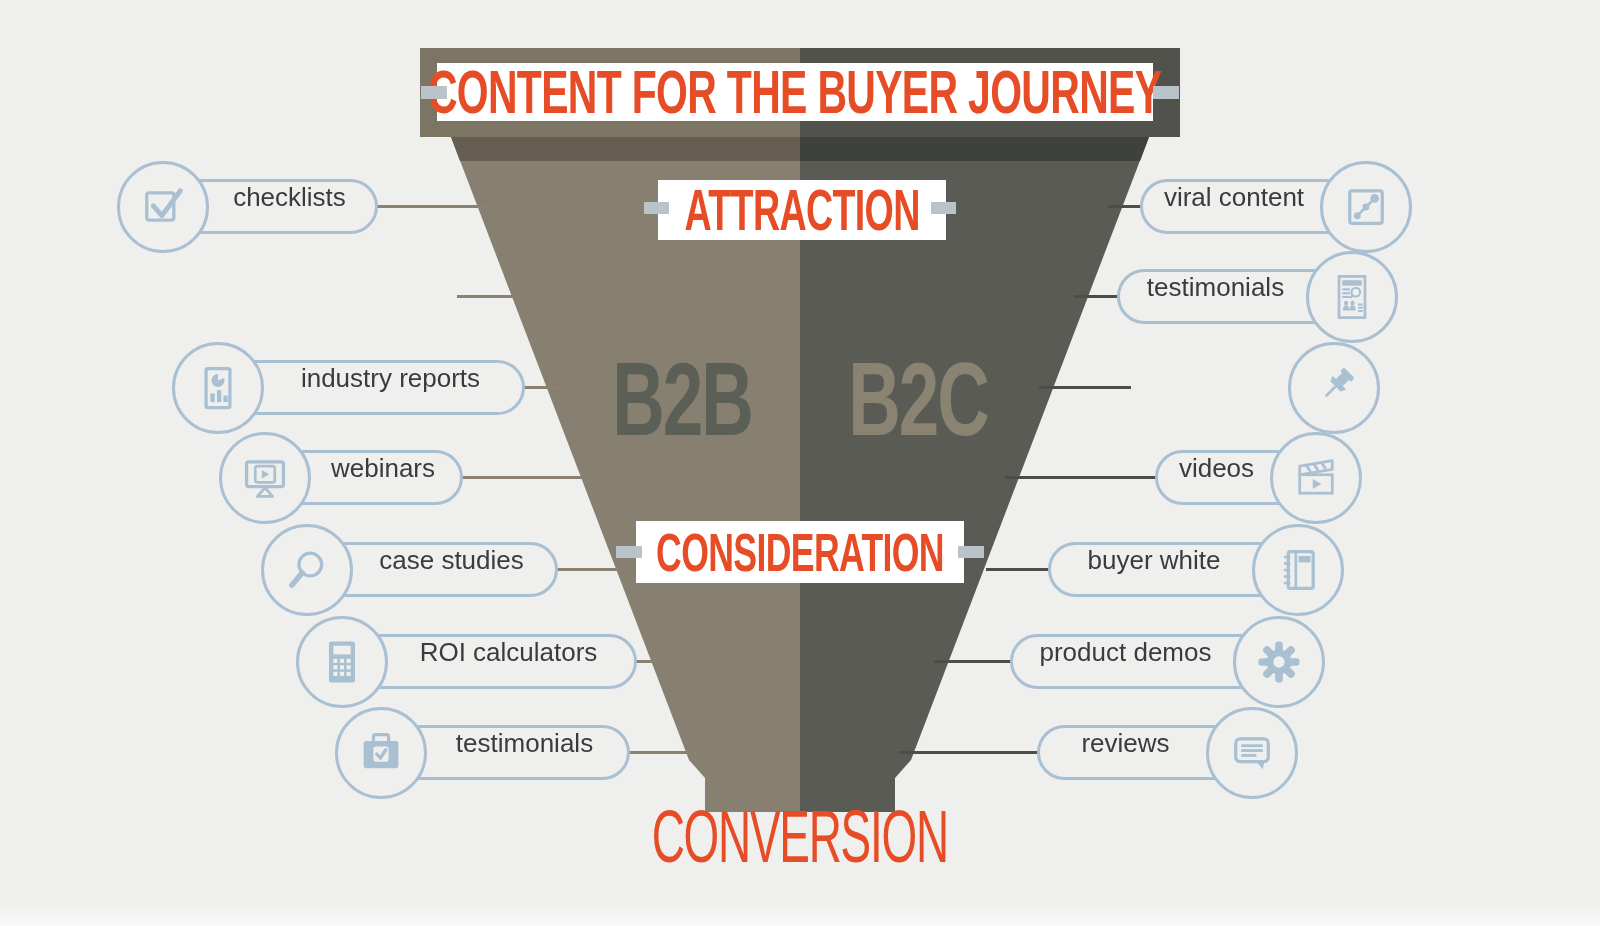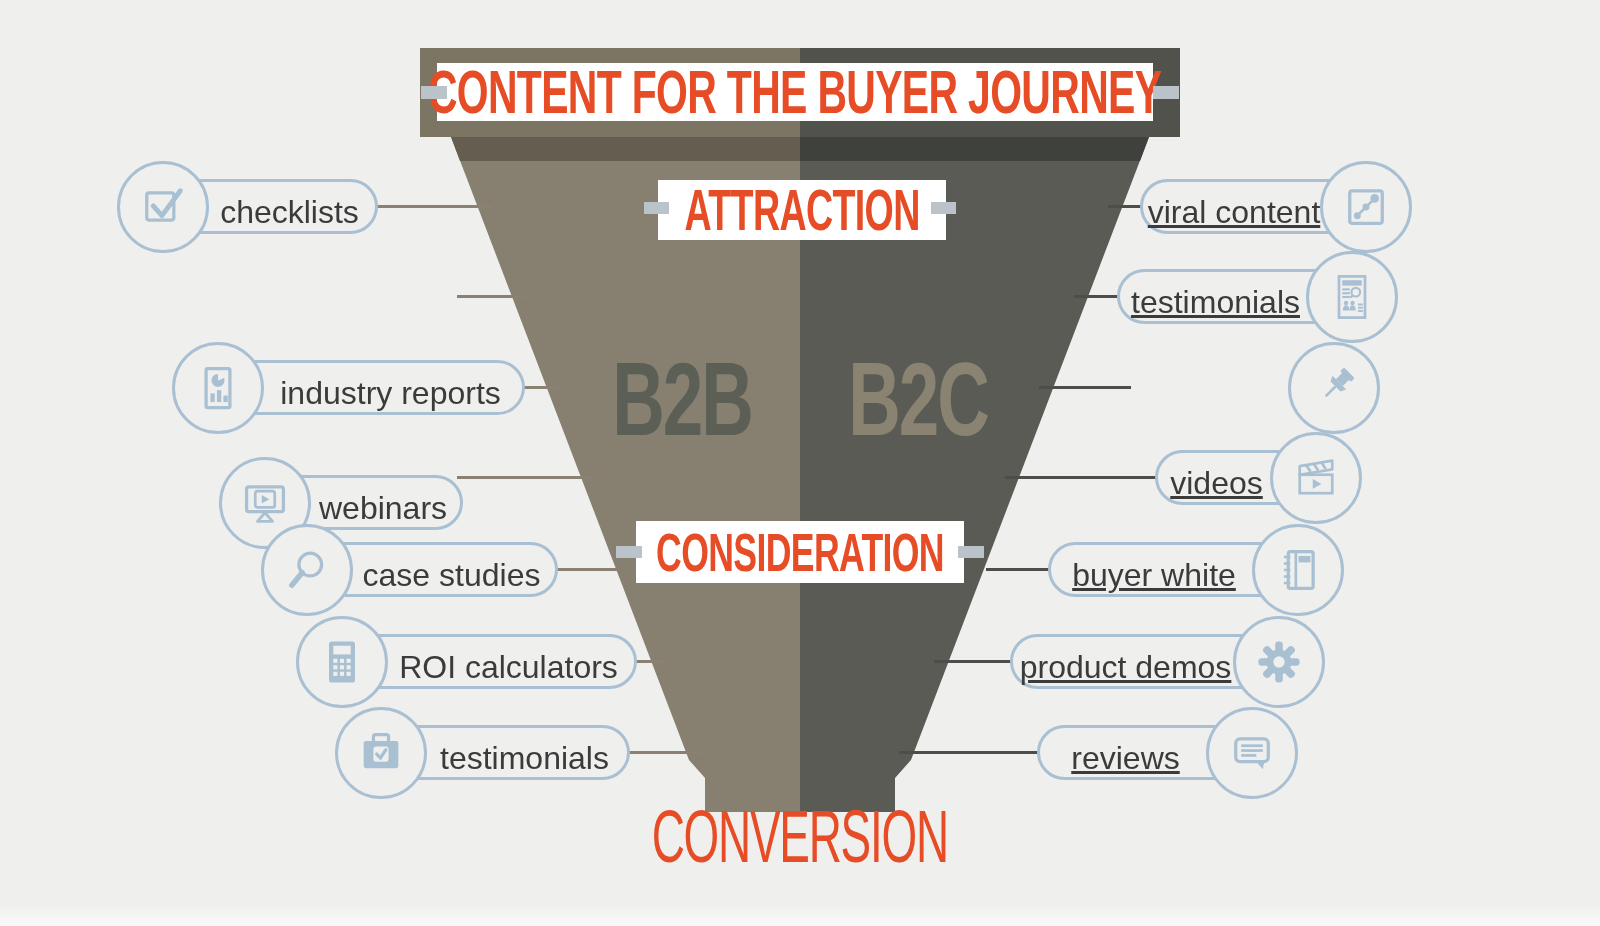--- a/index.html
+++ b/index.html
@@ -17,25 +17,25 @@
   .band{position:absolute;background:var(--band-white,#fff);display:flex;align-items:center;justify-content:center;z-index:5;}
   .band span{color:var(--accent-orange,#e64c25);font-weight:bold;white-space:nowrap;display:inline-block;transform:scaleX(.66);letter-spacing:-1px;line-height:1;}
   .tab{position:absolute;background:var(--tab-gray,#b9c3c9);z-index:6;}
   .conversion{position:absolute;left:0;right:0;top:800px;text-align:center;font-weight:normal;font-size:74px;color:var(--accent-orange,#e64c25);z-index:3;line-height:1;}
   .conversion span{display:inline-block;transform:scaleX(.62);letter-spacing:-2px;}
   .item{position:absolute;height:92px;z-index:4;}
   .pill{
     position:absolute;top:18px;height:55px;box-sizing:border-box;
     border:3px solid var(--pill-outline-blue,#a9bfd2);border-radius:28px;
     background:var(--background,#efefee);
-    display:flex;align-items:flex-end;justify-content:center;
-    color:var(--label-text,#3b3b3b);font-size:32px;z-index:1;white-space:nowrap;
+    display:flex;align-items:flex-start;justify-content:center;
+    color:var(--label-text,#3b3b3b);font-size:26px;z-index:1;white-space:nowrap;
   }
   .item.left  .pill{left:46px;right:0;padding-left:50px;padding-right:12px;}
-  .item.right .pill{left:0;right:46px;padding-right:50px;padding-left:12px;text-decoration:underline;}
+  .item.right .pill{left:0;right:46px;padding-right:50px;padding-left:12px;}
   .circle{
     position:absolute;top:0;width:92px;height:92px;box-sizing:border-box;
     border:3px solid var(--pill-outline-blue,#a9bfd2);border-radius:50%;
     background:var(--background,#efefee);
     display:flex;align-items:center;justify-content:center;z-index:2;
   }
   .item.left  .circle{left:0;}
   .item.right .circle{right:0;}
   .circle svg{width:52px;height:52px;}
   .fade{position:absolute;left:0;right:0;bottom:0;height:22px;z-index:7;
@@ -118,21 +118,21 @@
         <rect x="13" y="6" width="22" height="36" rx="1.5" fill="none" stroke="var(--pill-outline-blue)" stroke-width="3"></rect>
         <circle cx="24" cy="17" r="6" fill="var(--pill-outline-blue)"></circle>
         <path d="M24 17 L24 9 A8 8 0 0 1 31 14 Z" fill="var(--background)"></path>
         <rect x="17" y="29" width="4" height="8" fill="var(--pill-outline-blue)"></rect>
         <rect x="23" y="26" width="4" height="11" fill="var(--pill-outline-blue)"></rect>
         <rect x="29" y="31" width="4" height="6" fill="var(--pill-outline-blue)"></rect>
       </svg>
     </div>
   </div>
 
-  <div class="item left" style="left:219px;top:457px;width:244px">
+  <div class="item left" style="left:219px;top:432px;width:244px">
     <div class="pill">
         <span>webinars</span>
       </div>
     <div class="circle">
       <svg viewBox="0 0 48 48">
         <rect x="7" y="9" width="34" height="23" rx="2" fill="none" stroke="var(--pill-outline-blue)" stroke-width="3"></rect>
         <rect x="15" y="13" width="18" height="15" rx="2" fill="none" stroke="var(--pill-outline-blue)" stroke-width="2.5"></rect>
         <path d="M21 16.5 v8 l7 -4 Z" fill="var(--pill-outline-blue)"></path>
         <path d="M24 33 L17 41 H31 Z" fill="none" stroke="var(--pill-outline-blue)" stroke-width="2.5" stroke-linejoin="round"></path>
       </svg>

